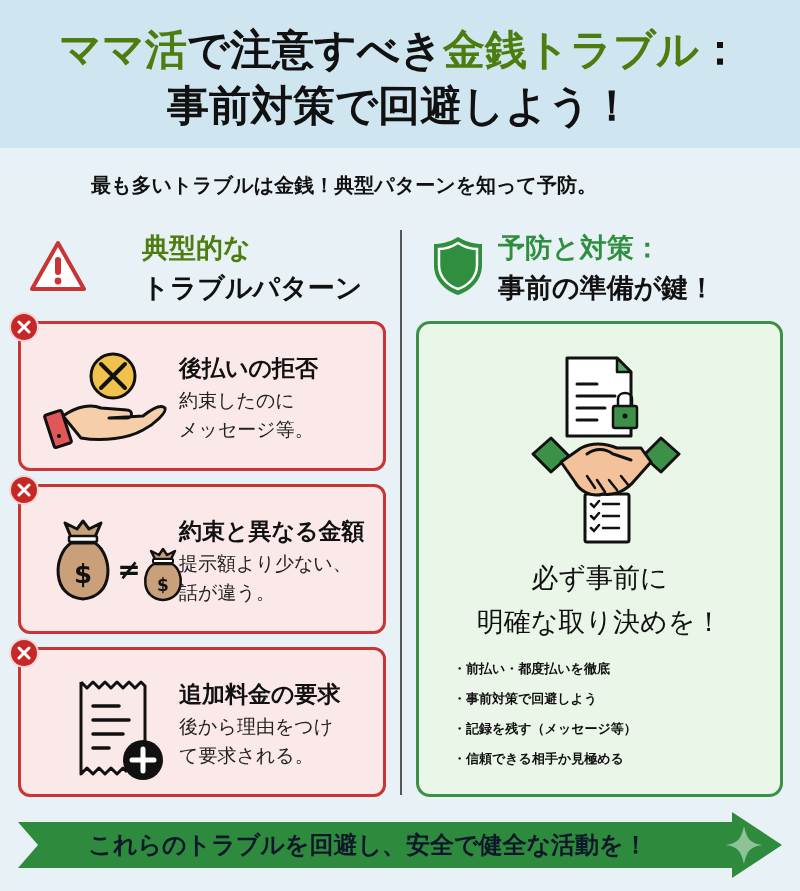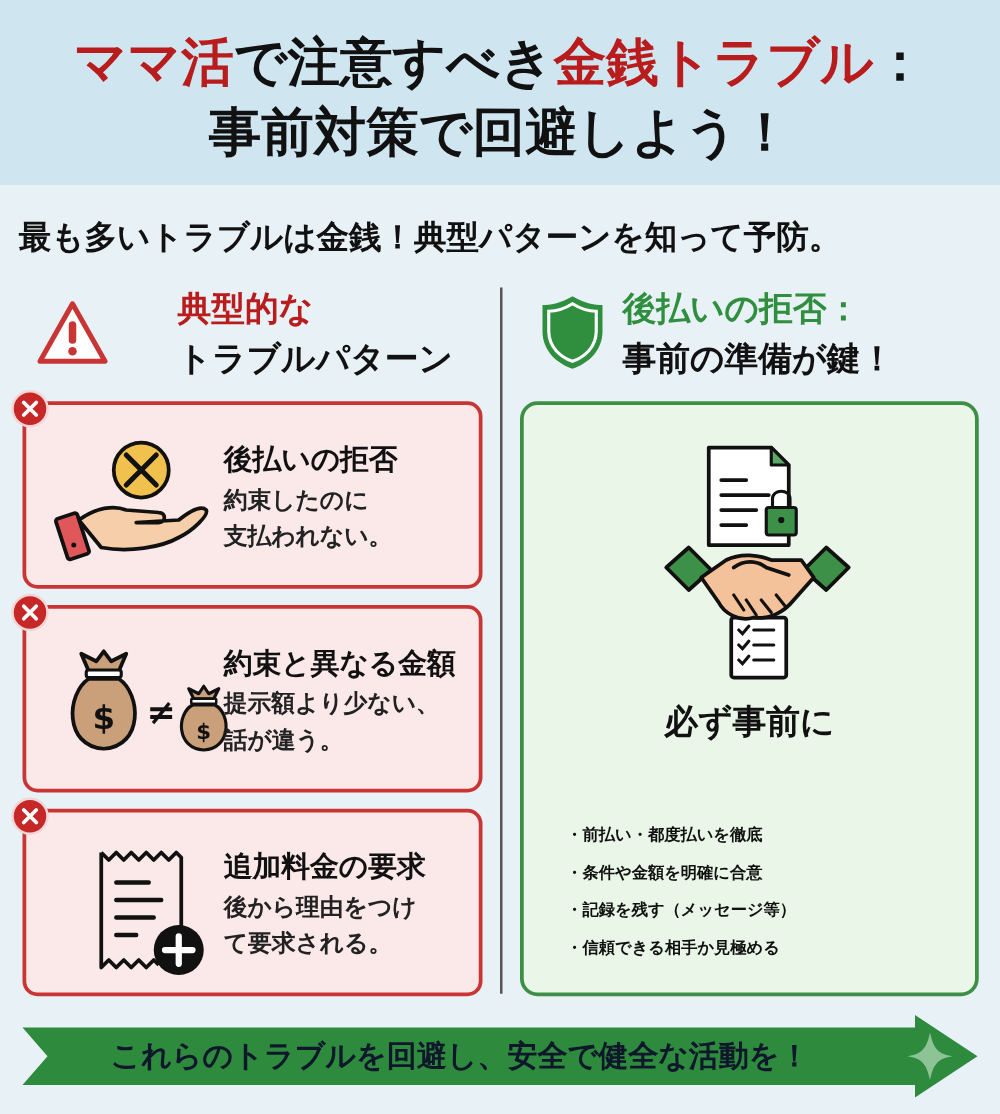--- a/index.html
+++ b/index.html
@@ -13,25 +13,25 @@
     .header {
       position: absolute; left: 0; top: 0; width: 800px; height: 148px;
       background: #cfe6f1;
       text-align: center;
       padding-top: 22px;
     }
     .header .line {
       font-size: 42px; font-weight: bold; line-height: 56px; letter-spacing: 0px;
       white-space: nowrap;
     }
-    .red { color: #b91c1c; }
+    .red { color: #4d7c0f; }
     .green-txt { color: #2f8f3f; }
     .subtitle {
       position: absolute; left: 0; top: 172px; width: 688px;
-      text-align: center; font-size: 26px; font-weight: bold; white-space: nowrap;
+      text-align: center; font-size: 20px; font-weight: bold; white-space: nowrap;
     }
     .divider {
       position: absolute; left: 400px; top: 230px; width: 2px; height: 565px;
       background: #555;
     }
     .col-head { position: absolute; display: flex; align-items: center; }
     .col-head.left { left: 28px; top: 228px; gap: 40px; }
     .col-head.right { left: 432px; top: 228px; }
     .col-head .txt { font-weight: bold; font-size: 27px; line-height: 40px; white-space: nowrap; }
     .col-head .txt .l1 { display: block; }
@@ -48,32 +48,32 @@
     .card .x-badge {
       position: absolute; left: -12px; top: -12px; width: 30px; height: 30px;
       border-radius: 50%; background: #c62828; border: 2px solid #f4d6d6;
       display: flex; align-items: center; justify-content: center;
     }
     .card .icon-wrap {
       position: absolute; left: 22px; top: 22px; width: 130px; height: 105px;
     }
     .card .text { position: absolute; left: 158px; top: 26px; }
     .card .title { font-size: 23px; font-weight: bold; line-height: 36px; white-space: nowrap; }
-    .card .desc { font-size: 19px; font-weight: bold; line-height: 29px; white-space: nowrap; color: #222; }
+    .card .desc { font-size: 19px; font-weight: normal; line-height: 29px; white-space: nowrap; color: #222; }
 
     .green-card {
       position: absolute; left: 416px; top: 321px; width: 367px; height: 476px;
       background: #eaf7e8;
       border: 3px solid #3c8f45;
       border-radius: 14px;
     }
     .green-card .illus { position: absolute; left: 112px; top: 20px; width: 150px; height: 200px; }
     .green-card .big {
       position: absolute; left: 0; top: 232px; width: 100%; text-align: center;
-      font-size: 27px; font-weight: bold; line-height: 44px; white-space: nowrap;
+      font-size: 27px; font-weight: normal; line-height: 44px; white-space: nowrap;
     }
     .green-card ul {
       position: absolute; left: 34px; top: 330px; list-style: none;
     }
     .green-card li { font-size: 13px; font-weight: bold; line-height: 30px; white-space: nowrap; }
     .green-card li::before { content: "・"; }
 
     .banner {
       position: absolute; left: 14px; top: 812px; width: 770px; height: 66px;
     }
@@ -113,21 +113,21 @@
 </div>
 
 <div class="col-head right">
   <span>
     <svg width="52" height="62" viewBox="0 0 52 62">
       <path d="M26 2 C36 8 44 9 50 9 L50 30 C50 46 38 56 26 60 C14 56 2 46 2 30 L2 9 C8 9 16 8 26 2 Z" fill="#2f8f3f"></path>
       <path d="M26 8 C34 13 40 14 45 14 L45 30 C45 43 35 51 26 54 C17 51 7 43 7 30 L7 14 C12 14 18 13 26 8 Z" fill="none" stroke="#fff" stroke-width="2.5"></path>
     </svg>
   </span>
   <div class="txt">
-    <span class="l1 green-txt">後払いの拒否：</span>
+    <span class="l1 green-txt">予防と対策：</span>
     <span class="l2">事前の準備が鍵！</span>
   </div>
 </div>
 
 <div class="card" style="top:321px;">
   <div class="x-badge">
     <svg width="14" height="14" viewBox="0 0 14 14">
         <path d="M2 2 L12 12 M12 2 L2 12" stroke="#fff" stroke-width="3" stroke-linecap="round"></path>
       </svg>
   </div>
@@ -136,21 +136,21 @@
       <circle cx="70" cy="30" r="22" fill="#f1c14e" stroke="#111" stroke-width="3"></circle>
       <path d="M58 18 L82 42 M82 18 L58 42" stroke="#111" stroke-width="4" stroke-linecap="round"></path>
       <path d="M20 70 C34 60 48 58 58 62 L84 64 C90 64 90 72 84 72 L66 72 L100 70 C110 62 118 58 122 62 C124 66 112 78 100 84 C86 92 60 96 38 92 Z" fill="#f6cfaa" stroke="#111" stroke-width="3" stroke-linejoin="round"></path>
       <rect x="6" y="66" width="18" height="34" rx="2" transform="rotate(-18 15 83)" fill="#e0575a" stroke="#111" stroke-width="3"></rect>
       <circle cx="16" cy="90" r="2" fill="#111"></circle>
     </svg>
   </div>
   <div class="text">
     <div class="title">後払いの拒否</div>
     <div class="desc">約束したのに</div>
-    <div class="desc">支払われない。</div>
+    <div class="desc">メッセージ等。</div>
   </div>
 </div>
 
 <div class="card" style="top:484px;">
   <div class="x-badge">
     <svg width="14" height="14" viewBox="0 0 14 14">
         <path d="M2 2 L12 12 M12 2 L2 12" stroke="#fff" stroke-width="3" stroke-linecap="round"></path>
       </svg>
   </div>
   <div class="icon-wrap">
@@ -211,24 +211,25 @@
       <path d="M2 110 L20 94 L38 112 L20 128 Z" fill="#3c9048" stroke="#111" stroke-width="3" stroke-linejoin="round"></path>
       <path d="M148 110 L130 94 L112 112 L130 128 Z" fill="#3c9048" stroke="#111" stroke-width="3" stroke-linejoin="round"></path>
 
       <path d="M30 118 L50 104 C62 98 76 100 86 104 L110 104 L120 118 L104 136 C96 146 84 152 72 150 C60 154 48 146 44 138 Z" fill="#f3c29a" stroke="#111" stroke-width="3" stroke-linejoin="round"></path>
       <path d="M56 110 C64 104 74 104 82 110 L100 116" fill="none" stroke="#111" stroke-width="3" stroke-linecap="round"></path>
       <path d="M56 132 L64 144 M66 136 L74 148 M78 136 L86 146 M90 132 L98 142" stroke="#111" stroke-width="2.5" stroke-linecap="round"></path>
     </svg>
   </div>
   <div class="big">
     <div>必ず事前に</div>
+    <div>明確な取り決めを！</div>
   </div>
   <ul>
     <li>前払い・都度払いを徹底</li>
-    <li>条件や金額を明確に合意</li>
+    <li>事前対策で回避しよう</li>
     <li>記録を残す（メッセージ等）</li>
     <li>信頼できる相手か見極める</li>
   </ul>
 </div>
 
 <div class="banner">
   <svg width="770" height="66" viewBox="0 0 770 66">
     <path d="M4 10 L718 10 L718 0 L768 33 L718 66 L718 56 L4 56 L24 33 Z" fill="#2e8b3e"></path>
     <path d="M730 14 C733 28 737 31 748 33 C737 35 733 38 730 52 C727 38 723 35 712 33 C723 31 727 28 730 14 Z" fill="#9fcca6" opacity="0.85"></path>
   </svg>

